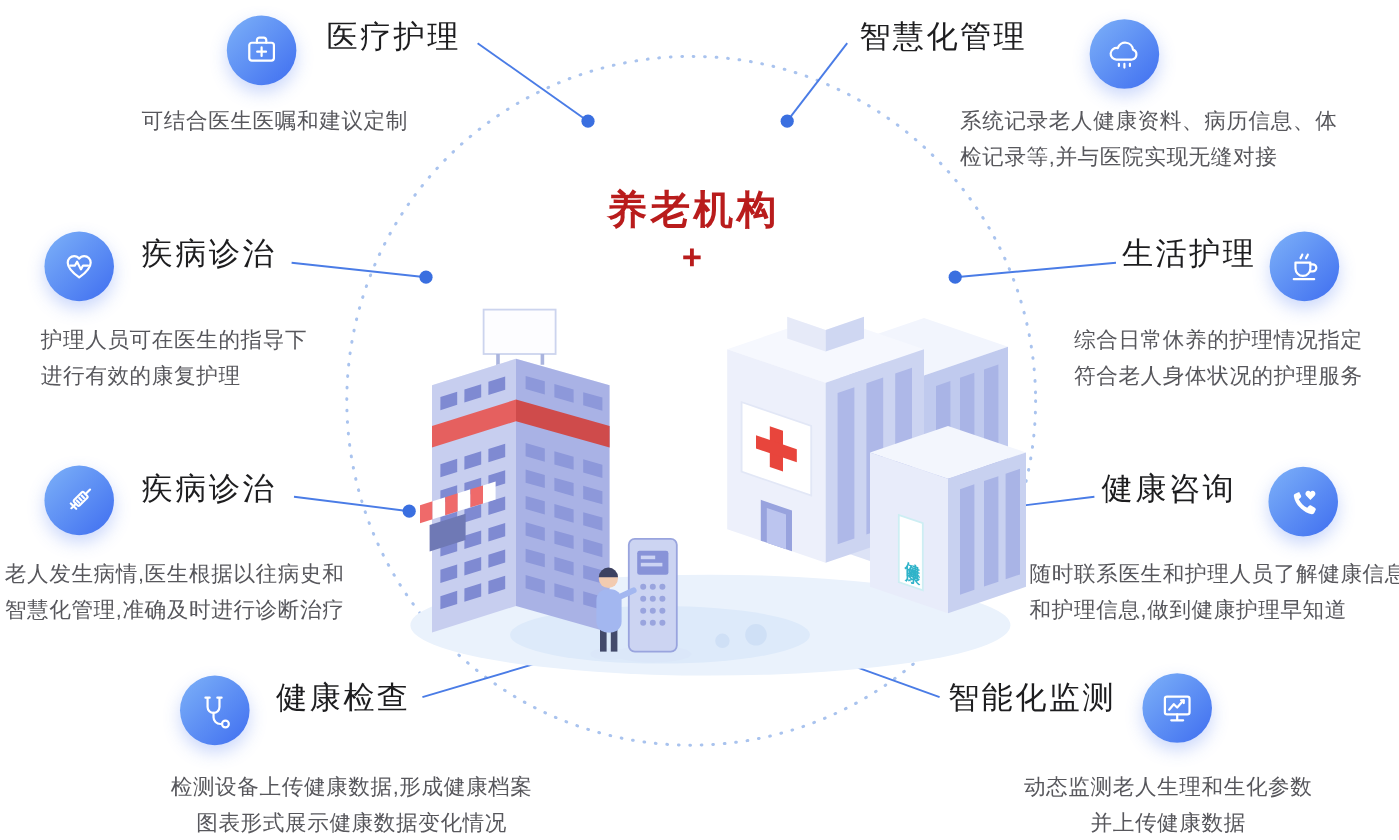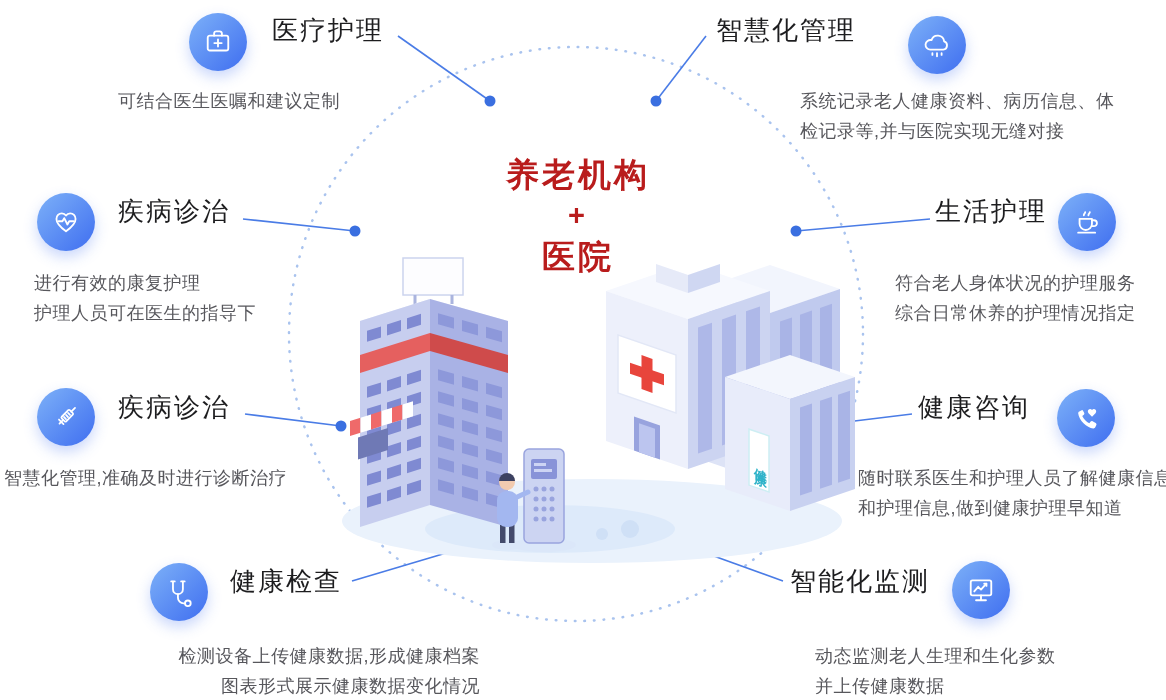--- a/index.html
+++ b/index.html
@@ -29,22 +29,22 @@
     color:#1d1d1f; letter-spacing:2px; white-space:nowrap; }
   .feature-desc { position:absolute; z-index:4; font-size:18px; color:#57575c;
     line-height:30px; letter-spacing:.5px; white-space:nowrap; }
 
   .f1-icon{left:189px;top:13px}   .f1-title{left:272px;top:13px}  .f1-desc{left:118px;top:86px}
   .f2-icon{left:908px;top:16px}   .f2-title{left:716px;top:13px}  .f2-desc{left:800px;top:86px}
   .f3-icon{left:37px;top:193px}   .f3-title{left:118px;top:194px} .f3-desc{left:34px;top:268px}
   .f4-icon{left:1058px;top:193px} .f4-title{left:935px;top:194px} .f4-desc{left:895px;top:268px}
   .f5-icon{left:37px;top:388px}   .f5-title{left:118px;top:390px} .f5-desc{left:4px;top:463px}
   .f6-icon{left:1057px;top:389px} .f6-title{left:918px;top:390px} .f6-desc{left:858px;top:463px}
-  .f7-icon{left:150px;top:563px}  .f7-title{left:230px;top:564px} .f7-desc{left:130px;top:641px;width:350px;text-align:right}
-  .f8-icon{left:952px;top:561px}  .f8-title{left:790px;top:564px} .f8-desc{left:815px;top:641px;width:255px;}
+  .f7-icon{left:150px;top:563px}  .f7-title{left:230px;top:564px} .f7-desc{left:118px;top:641px;width:350px;text-align:center}
+  .f8-icon{left:952px;top:561px}  .f8-title{left:790px;top:564px} .f8-desc{left:846px;top:641px;width:255px;text-align:center}
 </style>
 </head>
 <body>
 
 <div class="stage">
 
   <svg class="connector-layer" width="1166" height="700" viewBox="0 0 1166 700">
     <circle cx="576" cy="334" r="287" fill="none" stroke="#a9c3ee" stroke-width="2.5" stroke-dasharray="0.6 9" stroke-linecap="round"></circle>
     <g stroke="#4a7ce6" stroke-width="1.6">
       <line x1="398" y1="36" x2="490" y2="101"></line>
@@ -212,21 +212,20 @@
       <circle cx="207" cy="247" r="8" fill="#f2cbb0"></circle>
       <path d="M199 246a8 8 0 0 1 16 0z" fill="#3c4161"></path>
     </g>
   </svg>
 
   <div class="hospital-sign">健康</div>
 
   <div class="center-title">
     <div>养老机构</div>
     <div class="plus">+</div>
-    <div>医院</div>
   </div>
 
   <div class="feature">
     <div class="icon-badge f1-icon">
       <svg viewBox="0 0 48 48" fill="none" stroke="#fff" stroke-width="2.6" stroke-linecap="round" stroke-linejoin="round">
         <path d="M18.5 15v-3a3 3 0 0 1 3-3h5a3 3 0 0 1 3 3v3"></path>
         <rect x="9.5" y="15" width="29" height="21" rx="3"></rect>
         <path d="M24 20.5v10M18.8 25.5h10.4"></path>
       </svg>
     </div>
@@ -252,53 +251,54 @@
 
   <div class="feature">
     <div class="icon-badge f3-icon">
       <svg viewBox="0 0 48 48" fill="none" stroke="#fff" stroke-width="2.6" stroke-linecap="round" stroke-linejoin="round">
         <path d="M24 37c-8.6-6.3-13.5-11.4-13.5-17.4 0-4.4 3.4-7.8 7.6-7.8 2.4 0 4.6 1.2 5.9 3.1 1.3-1.9 3.5-3.1 5.9-3.1 4.2 0 7.6 3.4 7.6 7.8 0 6-4.9 11.1-13.5 17.4z"></path>
         <path d="M13.5 23h5.5l2.5-4.5 4.5 9 2.5-4.5h6"></path>
       </svg>
     </div>
     <div class="feature-title f3-title">疾病诊治</div>
     <div class="feature-desc f3-desc">
+      <div>护理人员可在医生的指导下</div>
       <div>进行有效的康复护理</div>
-      <div>护理人员可在医生的指导下</div>
     </div>
   </div>
 
   <div class="feature">
     <div class="icon-badge f4-icon">
       <svg viewBox="0 0 48 48" fill="none" stroke="#fff" stroke-width="2.6" stroke-linecap="round" stroke-linejoin="round">
         <path d="M13.5 19.5h17.5v7a8.75 8.75 0 0 1-17.5 0z"></path>
         <path d="M31 21.5h2.8a4.2 4.2 0 0 1 0 8.4h-3"></path>
         <path d="M11.5 39h24"></path>
         <path d="M19.5 14.5c0-2.2 2-2.3 2-4.5M26 14.5c0-2.2 2-2.3 2-4.5"></path>
       </svg>
     </div>
     <div class="feature-title f4-title">生活护理</div>
     <div class="feature-desc f4-desc">
+      <div>综合日常休养的护理情况指定</div>
       <div>符合老人身体状况的护理服务</div>
-      <div>综合日常休养的护理情况指定</div>
     </div>
   </div>
 
   <div class="feature">
     <div class="icon-badge f5-icon">
       <svg viewBox="0 0 48 48" fill="none" stroke="#fff" stroke-width="2.5" stroke-linecap="round" stroke-linejoin="round">
         <g transform="rotate(45 24 24)">
           <rect x="19.5" y="13.5" width="9" height="16" rx="1.5"></rect>
           <path d="M24 6v7.5M24 29.5v7.5M19.5 33.5h9"></path>
           <path d="M22 18h4M22 22h4M22 26h4"></path>
         </g>
       </svg>
     </div>
     <div class="feature-title f5-title">疾病诊治</div>
     <div class="feature-desc f5-desc">
+      <div>老人发生病情,医生根据以往病史和</div>
       <div>智慧化管理,准确及时进行诊断治疗</div>
     </div>
   </div>
 
   <div class="feature">
     <div class="icon-badge f6-icon">
       <svg viewBox="0 0 48 48" fill="#fff">
         <path d="M18.9 12.3l2.5 4.4c.5.9.3 2-.5 2.7l-2.2 1.9c1.1 2.2 2.5 4.1 4.2 5.8 1.7 1.7 3.6 3.1 5.8 4.2l1.9-2.2c.7-.8 1.8-1 2.7-.5l4.4 2.5c1 .6 1.4 1.8.9 2.9l-1.5 3.2c-.5 1.1-1.7 1.8-2.9 1.6-4.7-.7-9.5-3.3-13.7-7.5s-6.8-9-7.5-13.7c-.2-1.2.5-2.4 1.6-2.9l3.2-1.5c1.1-.5 2.3-.1 3.1 1.1z"></path>
         <path d="M32.5 12.6c1.4-1.6 3.7-1.6 5-.2 1.2 1.3 1.2 3.4-.1 4.8l-4.9 5-4.9-5c-1.3-1.4-1.3-3.5-.1-4.8 1.3-1.4 3.6-1.4 5 .2z"></path>
       </svg>

